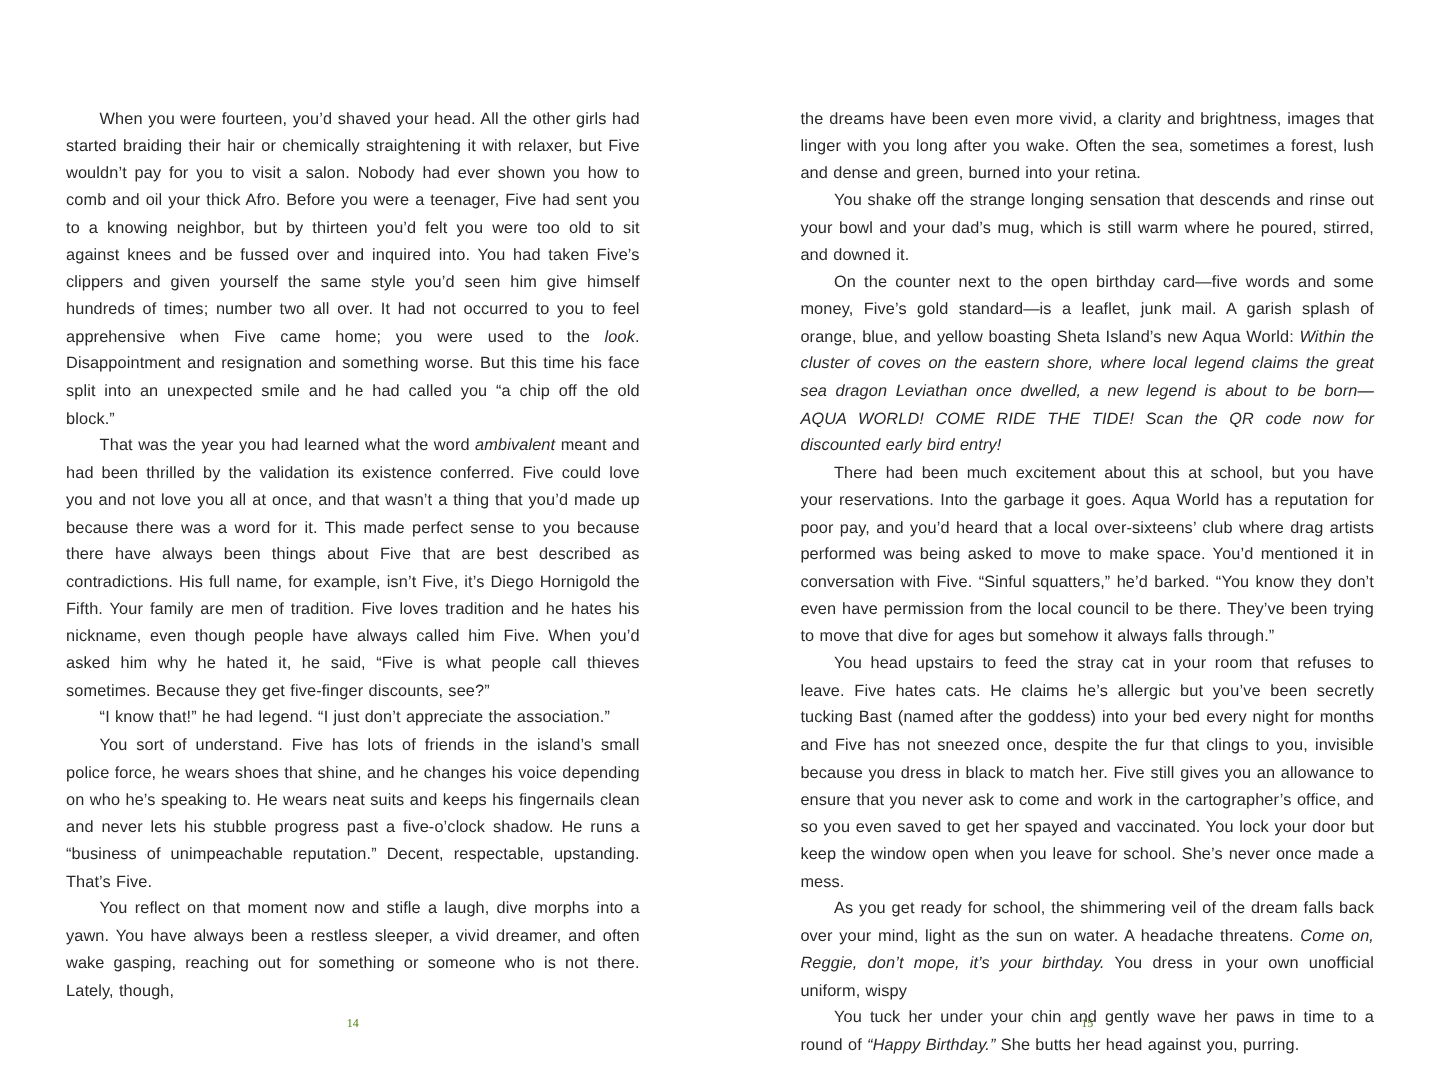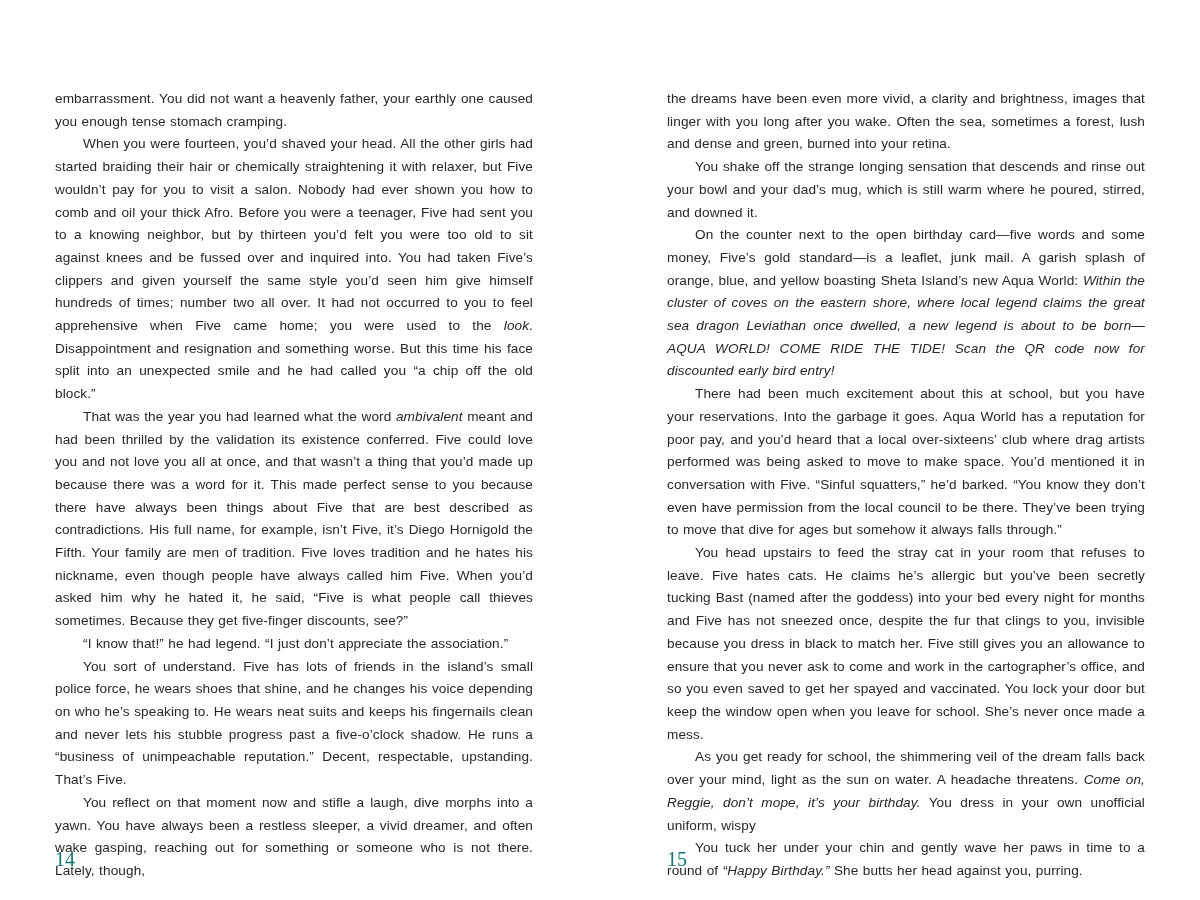--- a/index.html
+++ b/index.html
@@ -30,34 +30,33 @@
   p.para {
     margin: 0;
     padding: 0;
   }
   p.para.indent { text-indent: 28px; }
   .em { font-style: italic; }
   .folio {
     position: absolute;
     top: 848px;
     width: 478px;
-    text-align: left;
+    text-align: center;
     font-family: "Liberation Serif", serif;
-    font-size: 20px;
-    color: #0f766e;
+    font-size: 10px;
+    color: #4d7c0f;
   }
   .folio.left  { left: 55px; }
   .folio.right { left: 667px; }
 </style>
 </head>
 <body>
 
 <div>
   <div class="page-text left">
-      <p class="para"><span>embarrassment. You did not want a heavenly father, your earthly one caused you enough tense stomach cramping.</span></p>
       <p class="para indent"><span>When you were fourteen, you’d shaved your head. All the other girls had started braiding their hair or chemically straightening it with relaxer, but Five wouldn’t pay for you to visit a salon. Nobody had ever shown you how to comb and oil your thick Afro. Before you were a teenager, Five had sent you to a knowing neighbor, but by thirteen you’d felt you were too old to sit against knees and be fussed over and inquired into. You had taken Five’s clippers and given yourself the same style you’d seen him give himself hundreds of times; number two all over. It had not occurred to you to feel apprehensive when Five came home; you were used to the </span><span class="em">look</span><span>. Disappointment and resignation and something worse. But this time his face split into an unexpected smile and he had called you “a chip off the old block.”</span></p>
       <p class="para indent"><span>That was the year you had learned what the word </span><span class="em">ambivalent</span><span> meant and had been thrilled by the validation its existence conferred. Five could love you and not love you all at once, and that wasn’t a thing that you’d made up because there was a word for it. This made perfect sense to you because there have always been things about Five that are best described as contradictions. His full name, for example, isn’t Five, it’s Diego Hornigold the Fifth. Your family are men of tradition. Five loves tradition and he hates his nickname, even though people have always called him Five. When you’d asked him why he hated it, he said, “Five is what people call thieves sometimes. Because they get five-finger discounts, see?”</span></p>
       <p class="para indent"><span>“I know that!” he had legend. “I just don’t appreciate the association.”</span></p>
       <p class="para indent"><span>You sort of understand. Five has lots of friends in the island’s small police force, he wears shoes that shine, and he changes his voice depending on who he’s speaking to. He wears neat suits and keeps his fingernails clean and never lets his stubble progress past a five-o’clock shadow. He runs a “business of unimpeachable reputation.” Decent, respectable, upstanding. That’s Five.</span></p>
       <p class="para indent"><span>You reflect on that moment now and stifle a laugh, dive morphs into a yawn. You have always been a restless sleeper, a vivid dreamer, and often wake gasping, reaching out for something or someone who is not there. Lately, though,</span></p>
     </div>
 
   <div class="page-text right">
       <p class="para"><span>the dreams have been even more vivid, a clarity and brightness, images that linger with you long after you wake. Often the sea, sometimes a forest, lush and dense and green, burned into your retina.</span></p>
       <p class="para indent"><span>You shake off the strange longing sensation that descends and rinse out your bowl and your dad’s mug, which is still warm where he poured, stirred, and downed it.</span></p>

